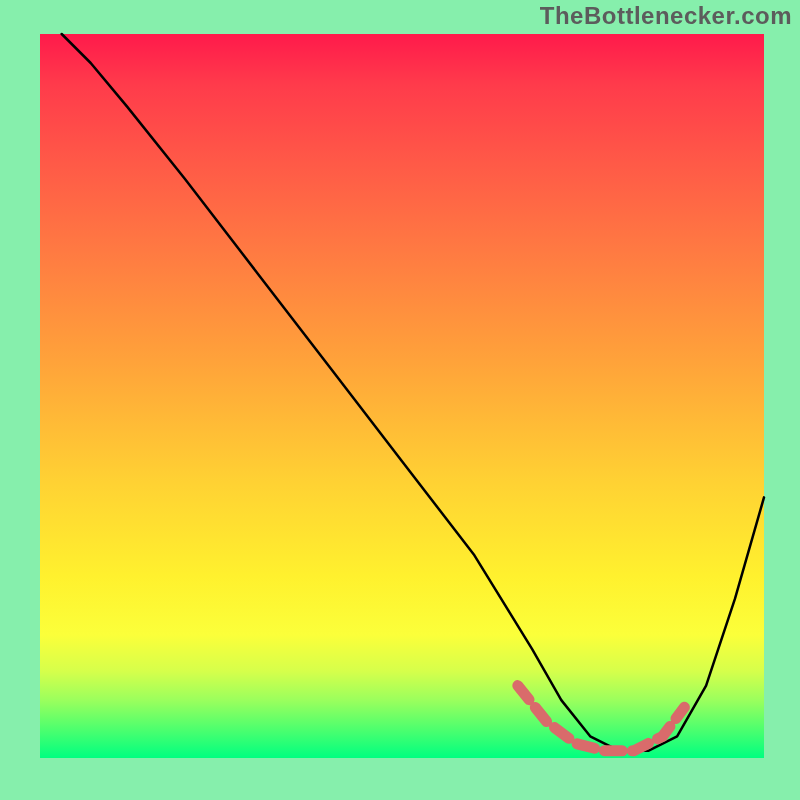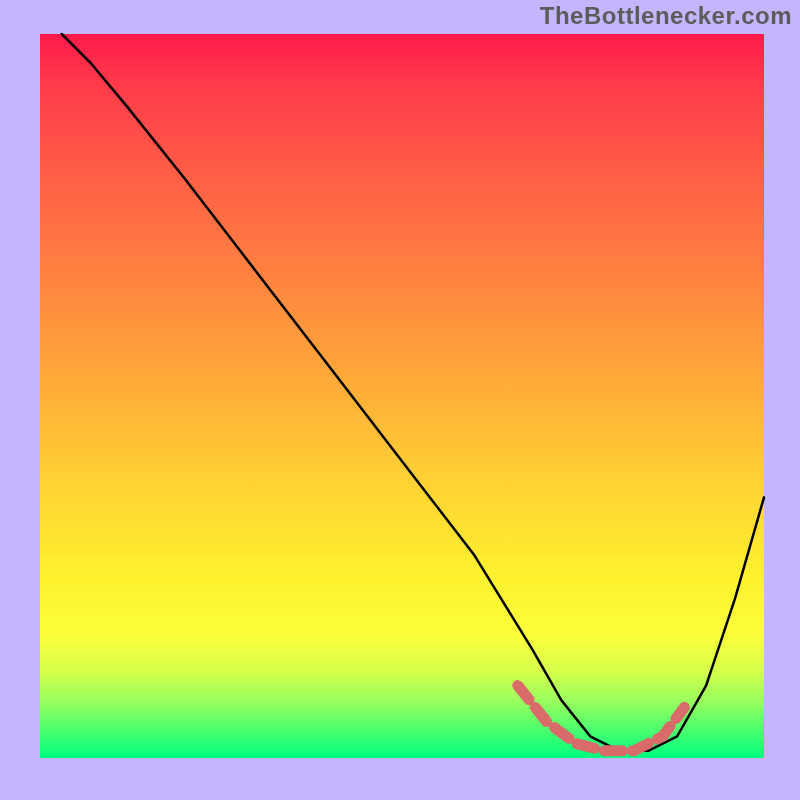--- a/index.html
+++ b/index.html
@@ -8,21 +8,21 @@
     width: 800px;
     height: 800px;
     background: #000;
     overflow: hidden;
     font-family: Arial, Helvetica, sans-serif;
   }
   .frame {
     position: relative;
     width: 800px;
     height: 800px;
-    background: #c4b5fd;
+    background: #86efac;
   }
   .watermark {
     position: absolute;
     top: 2px;
     right: 8px;
     color: #5c5c5c;
     font-size: 24px;
     font-weight: 600;
     letter-spacing: 0.5px;
     z-index: 5;

